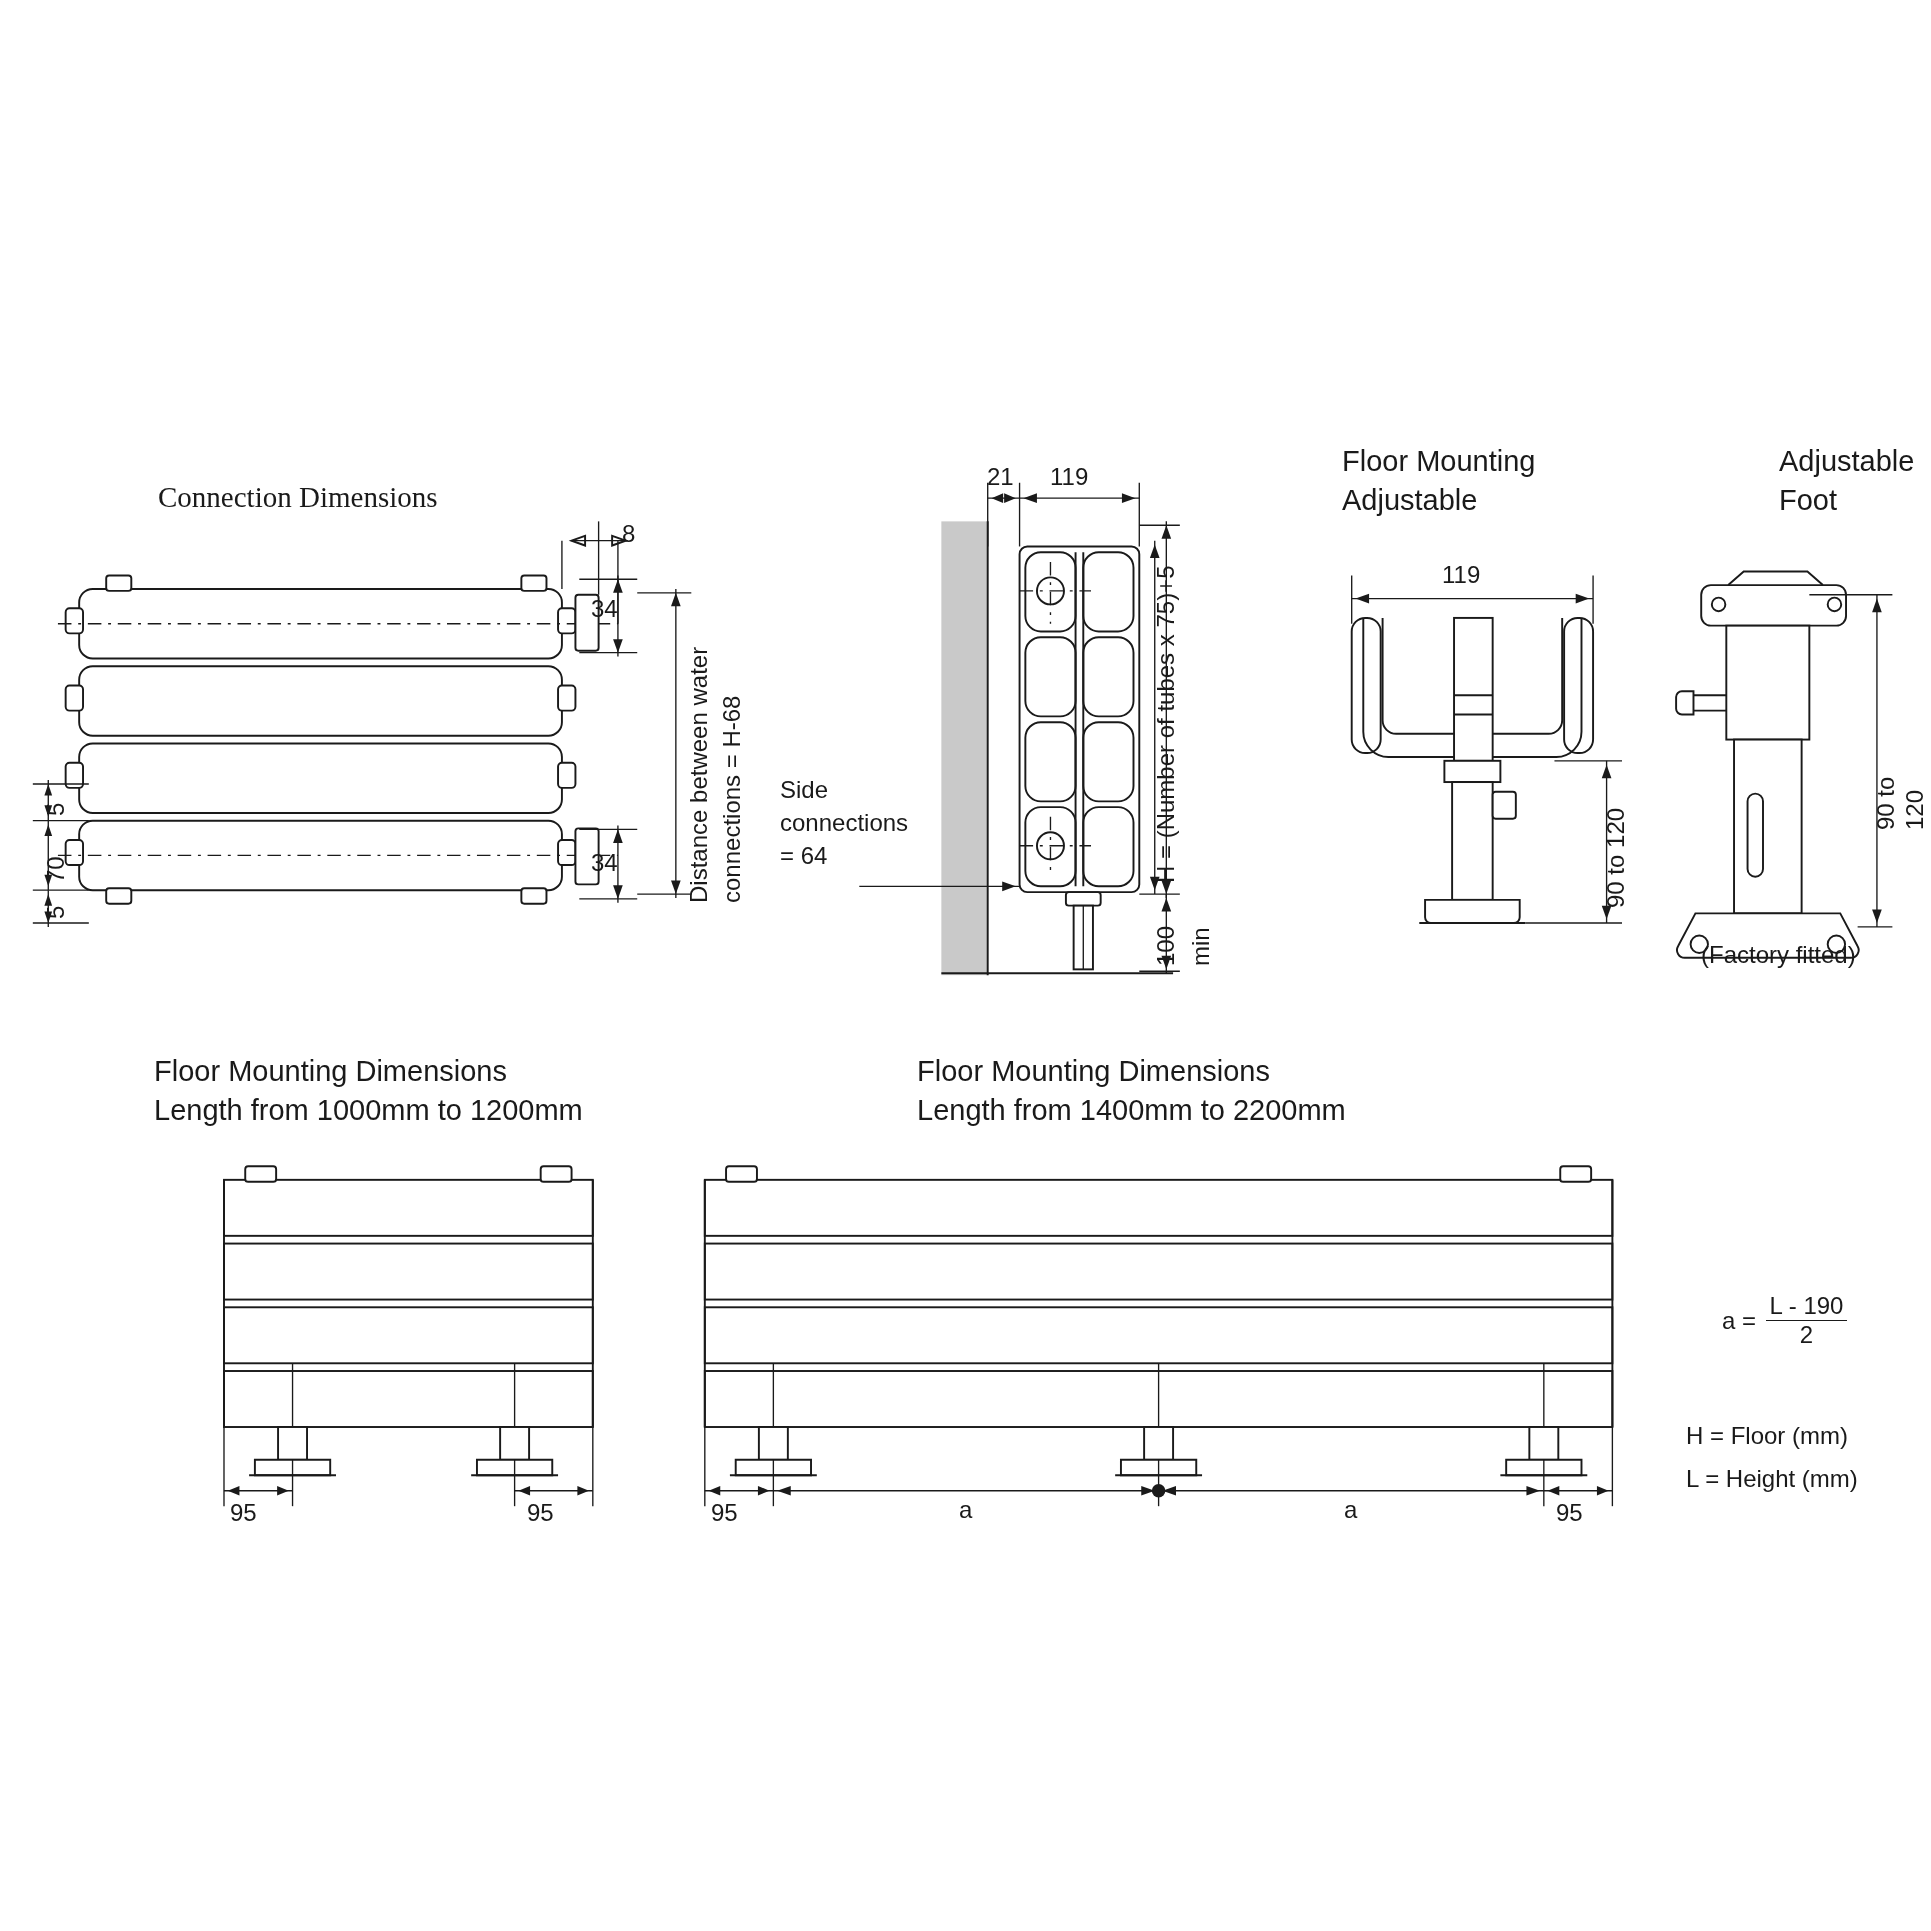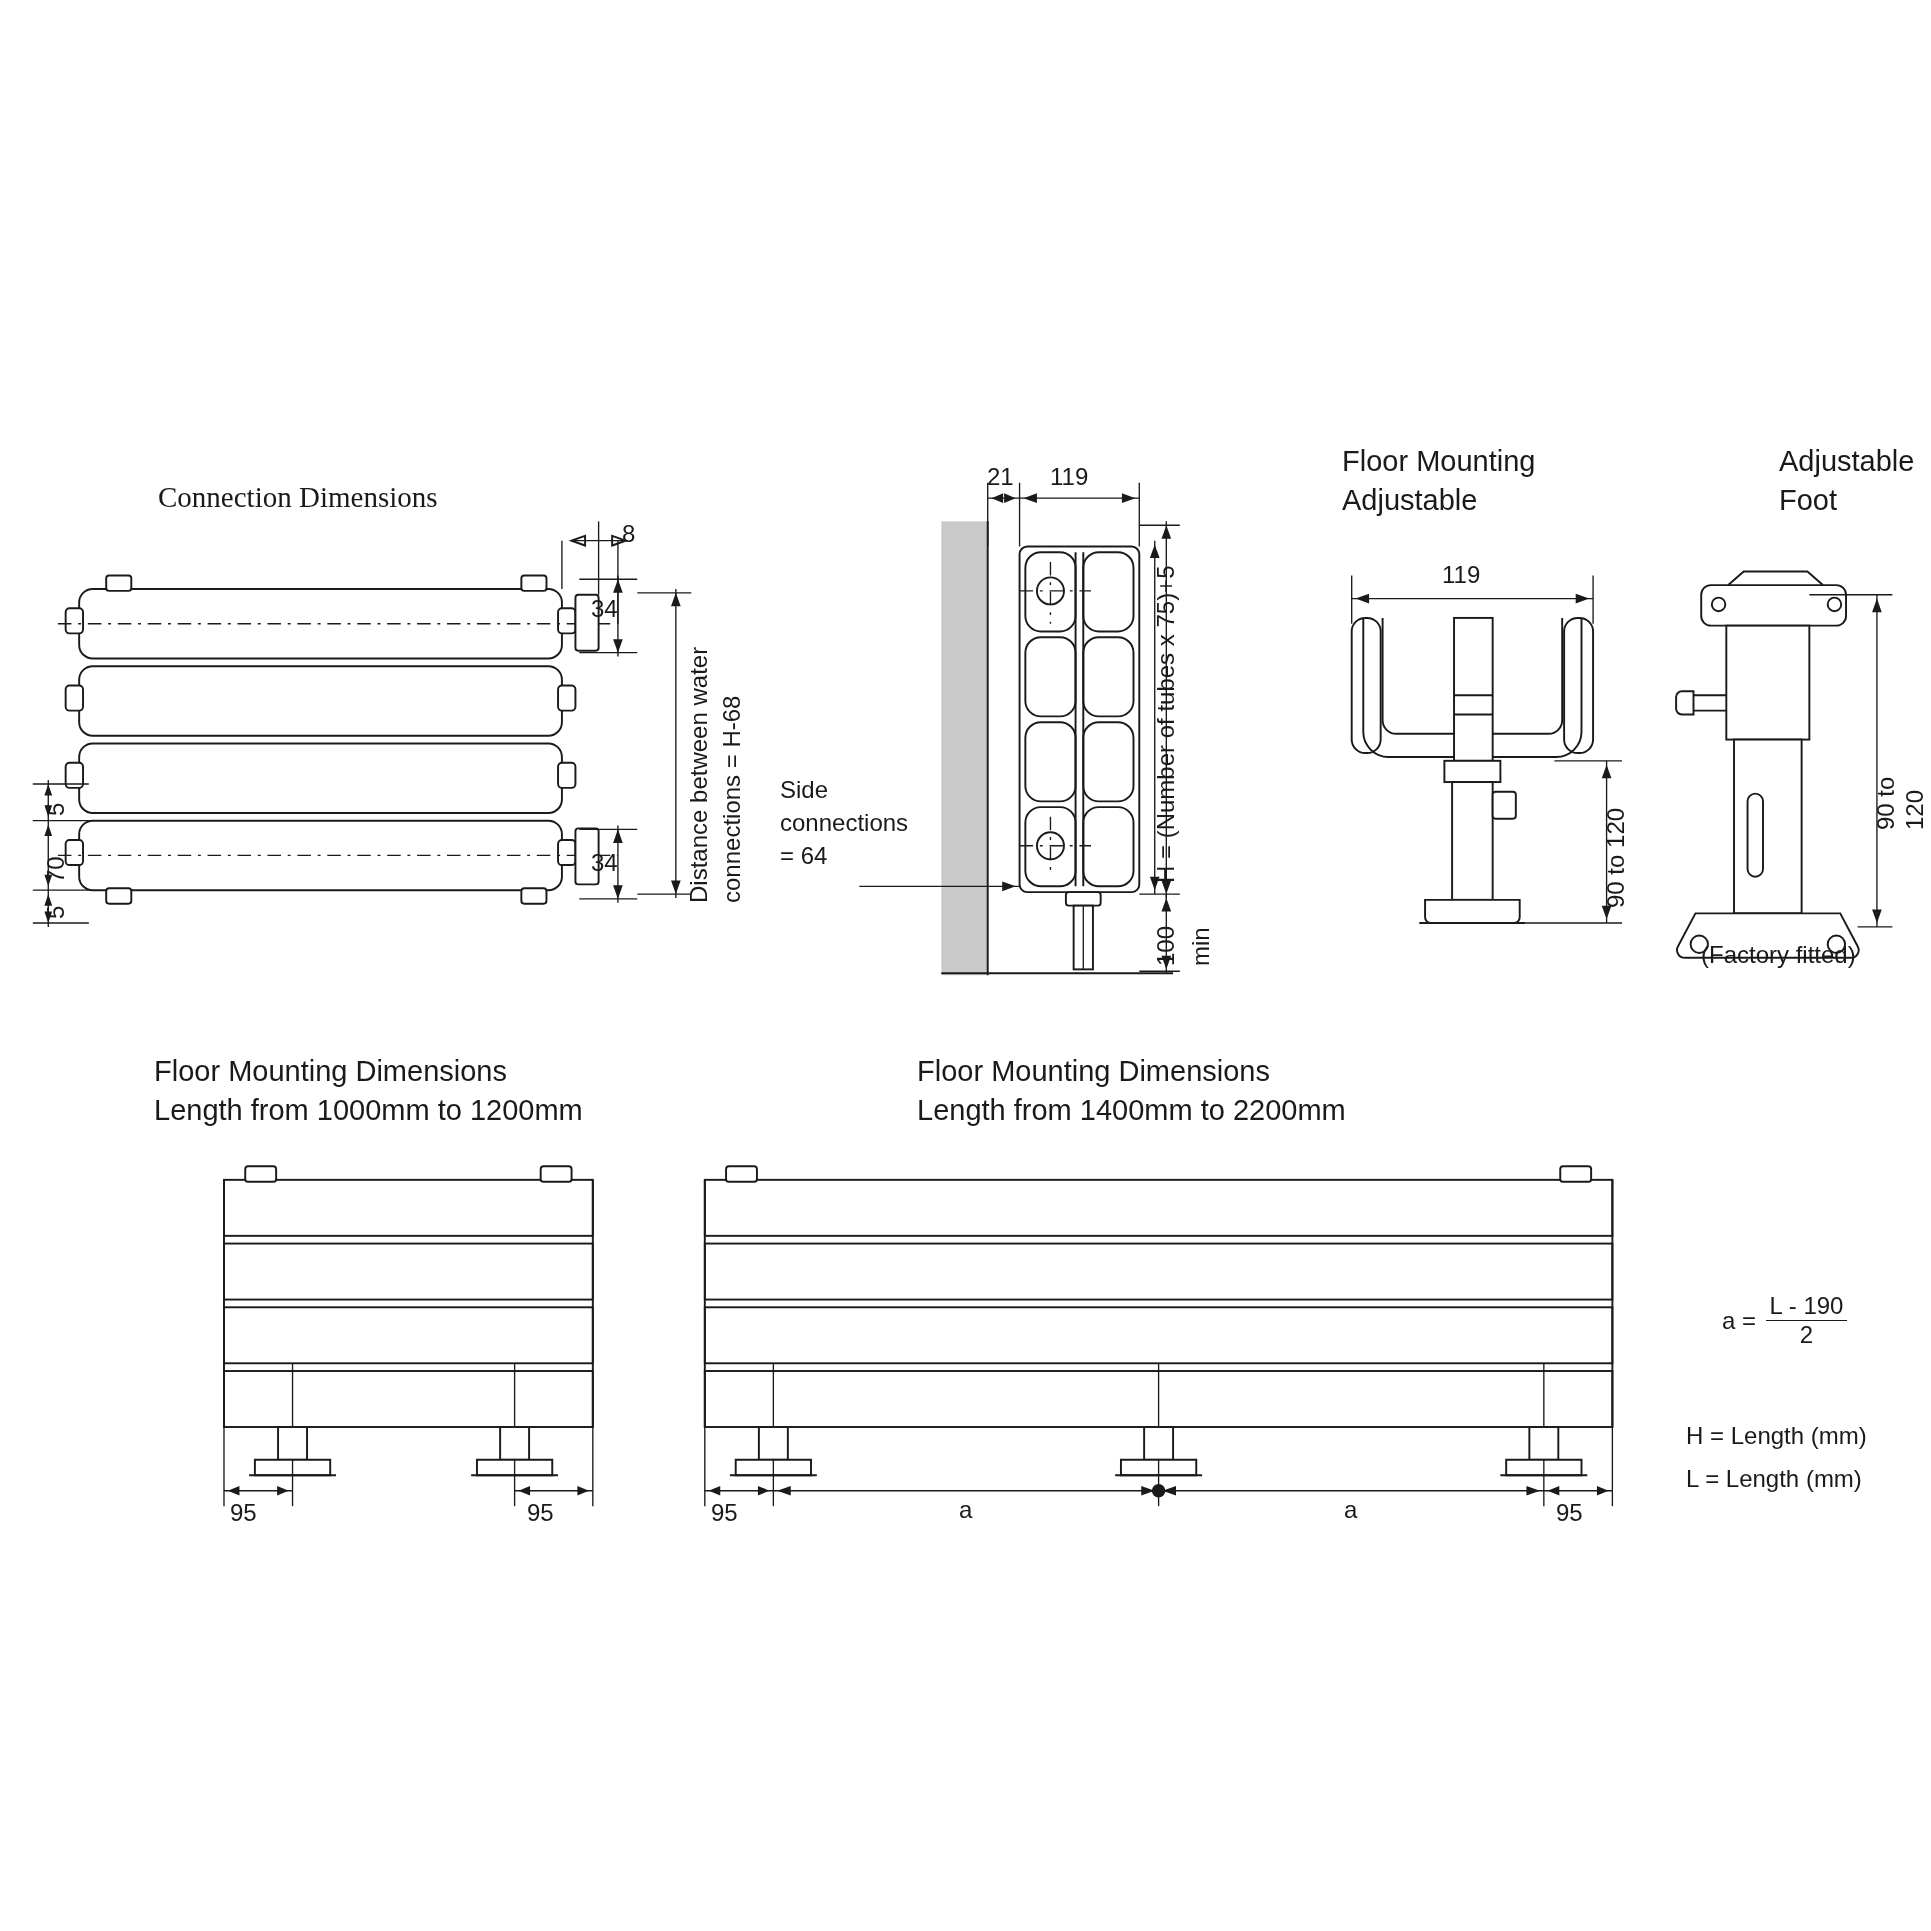--- a/index.html
+++ b/index.html
@@ -392,15 +392,15 @@
 <div class="lbl" style="left:1556px; top:1498px;">95</div>
 
 <div class="frac" style="left:1722px; top:1292px;">
   <span style="margin-right:9.7px;">a =</span>
   <span style="display:inline-block;">
     <span class="num">L - 190</span>
     <span class="frac-line"></span>
     <span class="den">2</span>
   </span>
 </div>
-<div class="lbl" style="left:1686px; top:1421px;">H = Length (mm)</div>
-<div class="lbl" style="left:1686px; top:1464px;">L = Length (mm)</div>
+<div class="lbl" style="left:1686px; top:1421px;">H = Floor (mm)</div>
+<div class="lbl" style="left:1686px; top:1464px;">L = Height (mm)</div>
 
 
 </body></html>

